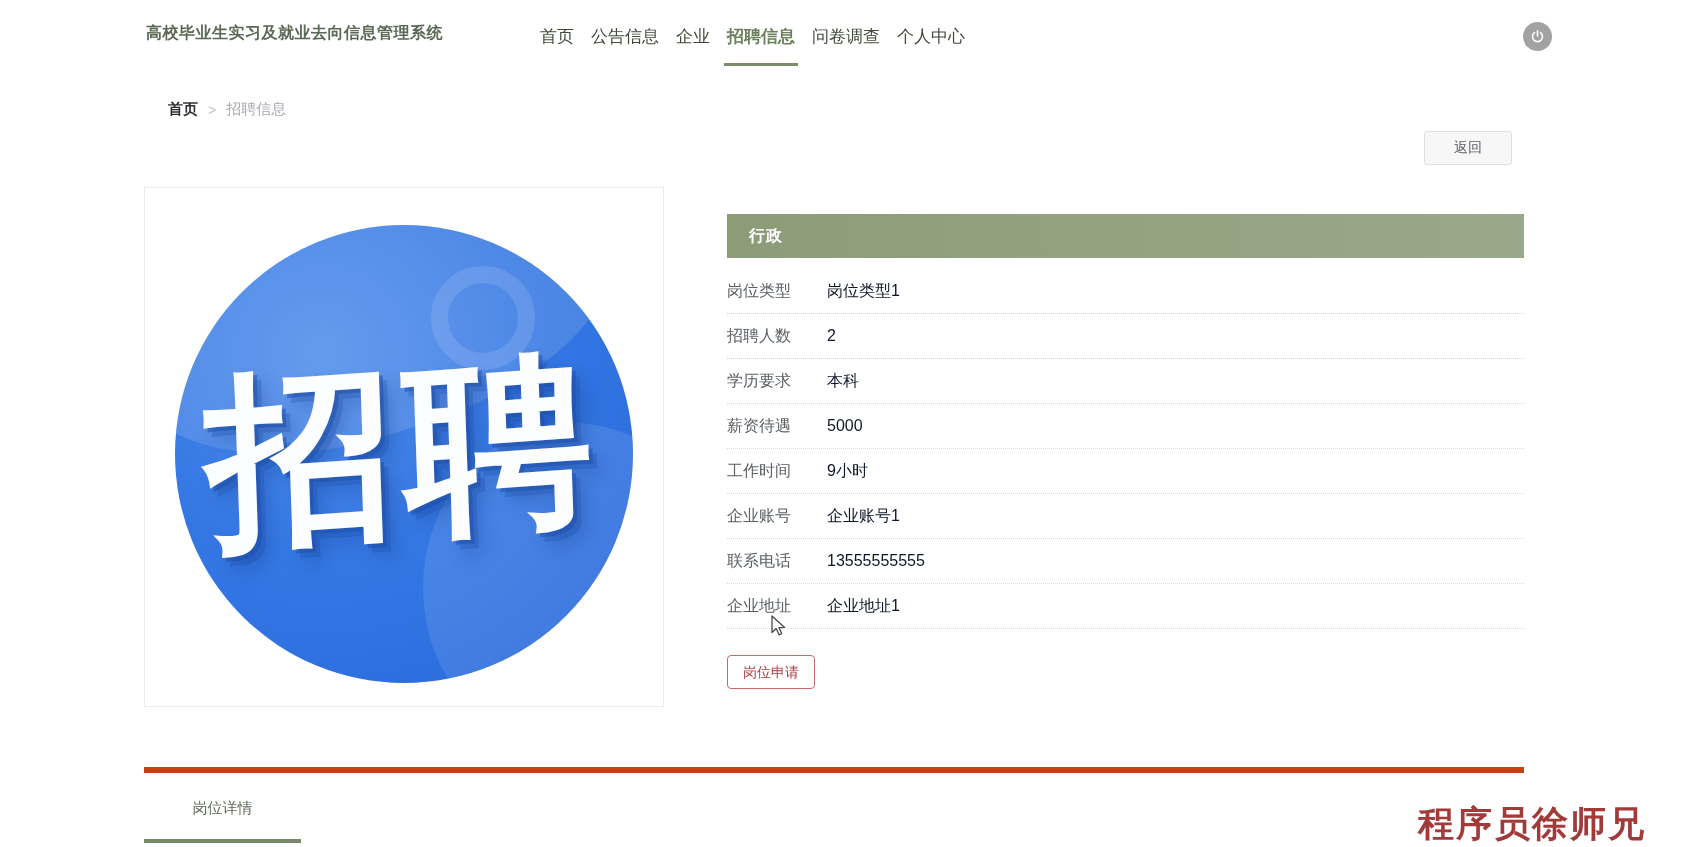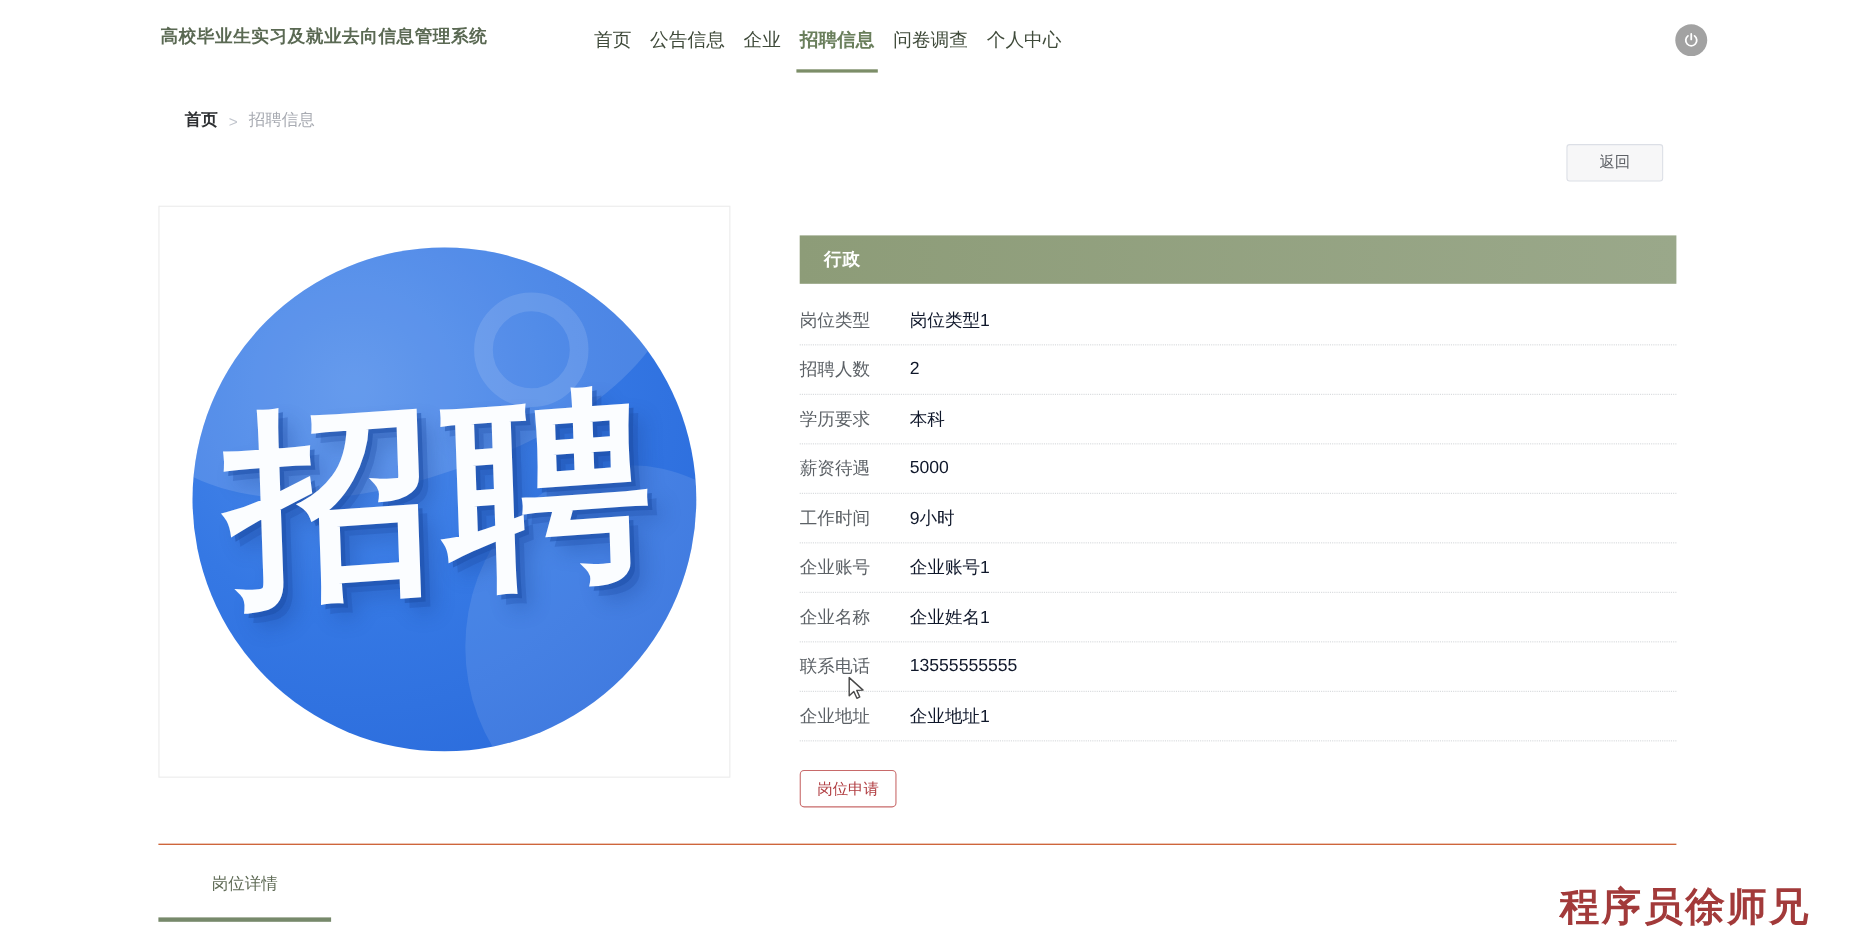--- a/index.html
+++ b/index.html
@@ -60,21 +60,21 @@
   .detail-row { height:45px; display:flex; align-items:center;
     border-bottom:1px dotted #d4d7da; font-size:16px;gap:21px; }
   .detail-row .label { color:#5c6166; margin-right:15px; white-space:nowrap; }
   .detail-row .value { color:#0f172a; }
   .apply-btn { margin-top:26px; display:inline-block; background:#ffffff;
     border:1px solid #c86a6a; border-radius:4px; color:#b03c40; font-size:14px;
     padding:8px 15px; line-height:16px; cursor:pointer;text-align:right; }
 
   
   .tabs-bar { position:absolute; left:144px; top:767px; width:1380px;
-    border-top:1px solid #c2410c; display:flex; }
+    border-top:6px solid #c2410c; display:flex; }
   .tab-item { position:relative; width:157px; height:70px; display:flex;
     align-items:center; justify-content:center; font-size:15px; color:#5f6b56;
     cursor:pointer; }
   .tab-item.active::after { content:""; position:absolute; left:0; right:0; bottom:0;
     height:4px; background:#77896b; }
 
   
   .watermark { position:absolute; left:1418px; top:800px; font-family:"DejaVu Serif","Liberation Serif",serif;
     font-weight:700; font-size:36px; color:#a23a3a; letter-spacing:2px; white-space:nowrap; }
 
@@ -144,24 +144,20 @@
     </div>
     <div class="detail-row">
       <span class="label">工作时间</span>
       <span class="value">9小时</span>
     </div>
     <div class="detail-row">
       <span class="label">企业账号</span>
       <span class="value">企业账号1</span>
     </div>
     <div class="detail-row">
-      <span class="label">企业名称</span>
-      <span class="value">企业姓名1</span>
-    </div>
-    <div class="detail-row">
       <span class="label">联系电话</span>
       <span class="value">13555555555</span>
     </div>
     <div class="detail-row">
       <span class="label">企业地址</span>
       <span class="value">企业地址1</span>
     </div>
   </div>
   <button class="apply-btn">岗位申请</button>
 </section>

